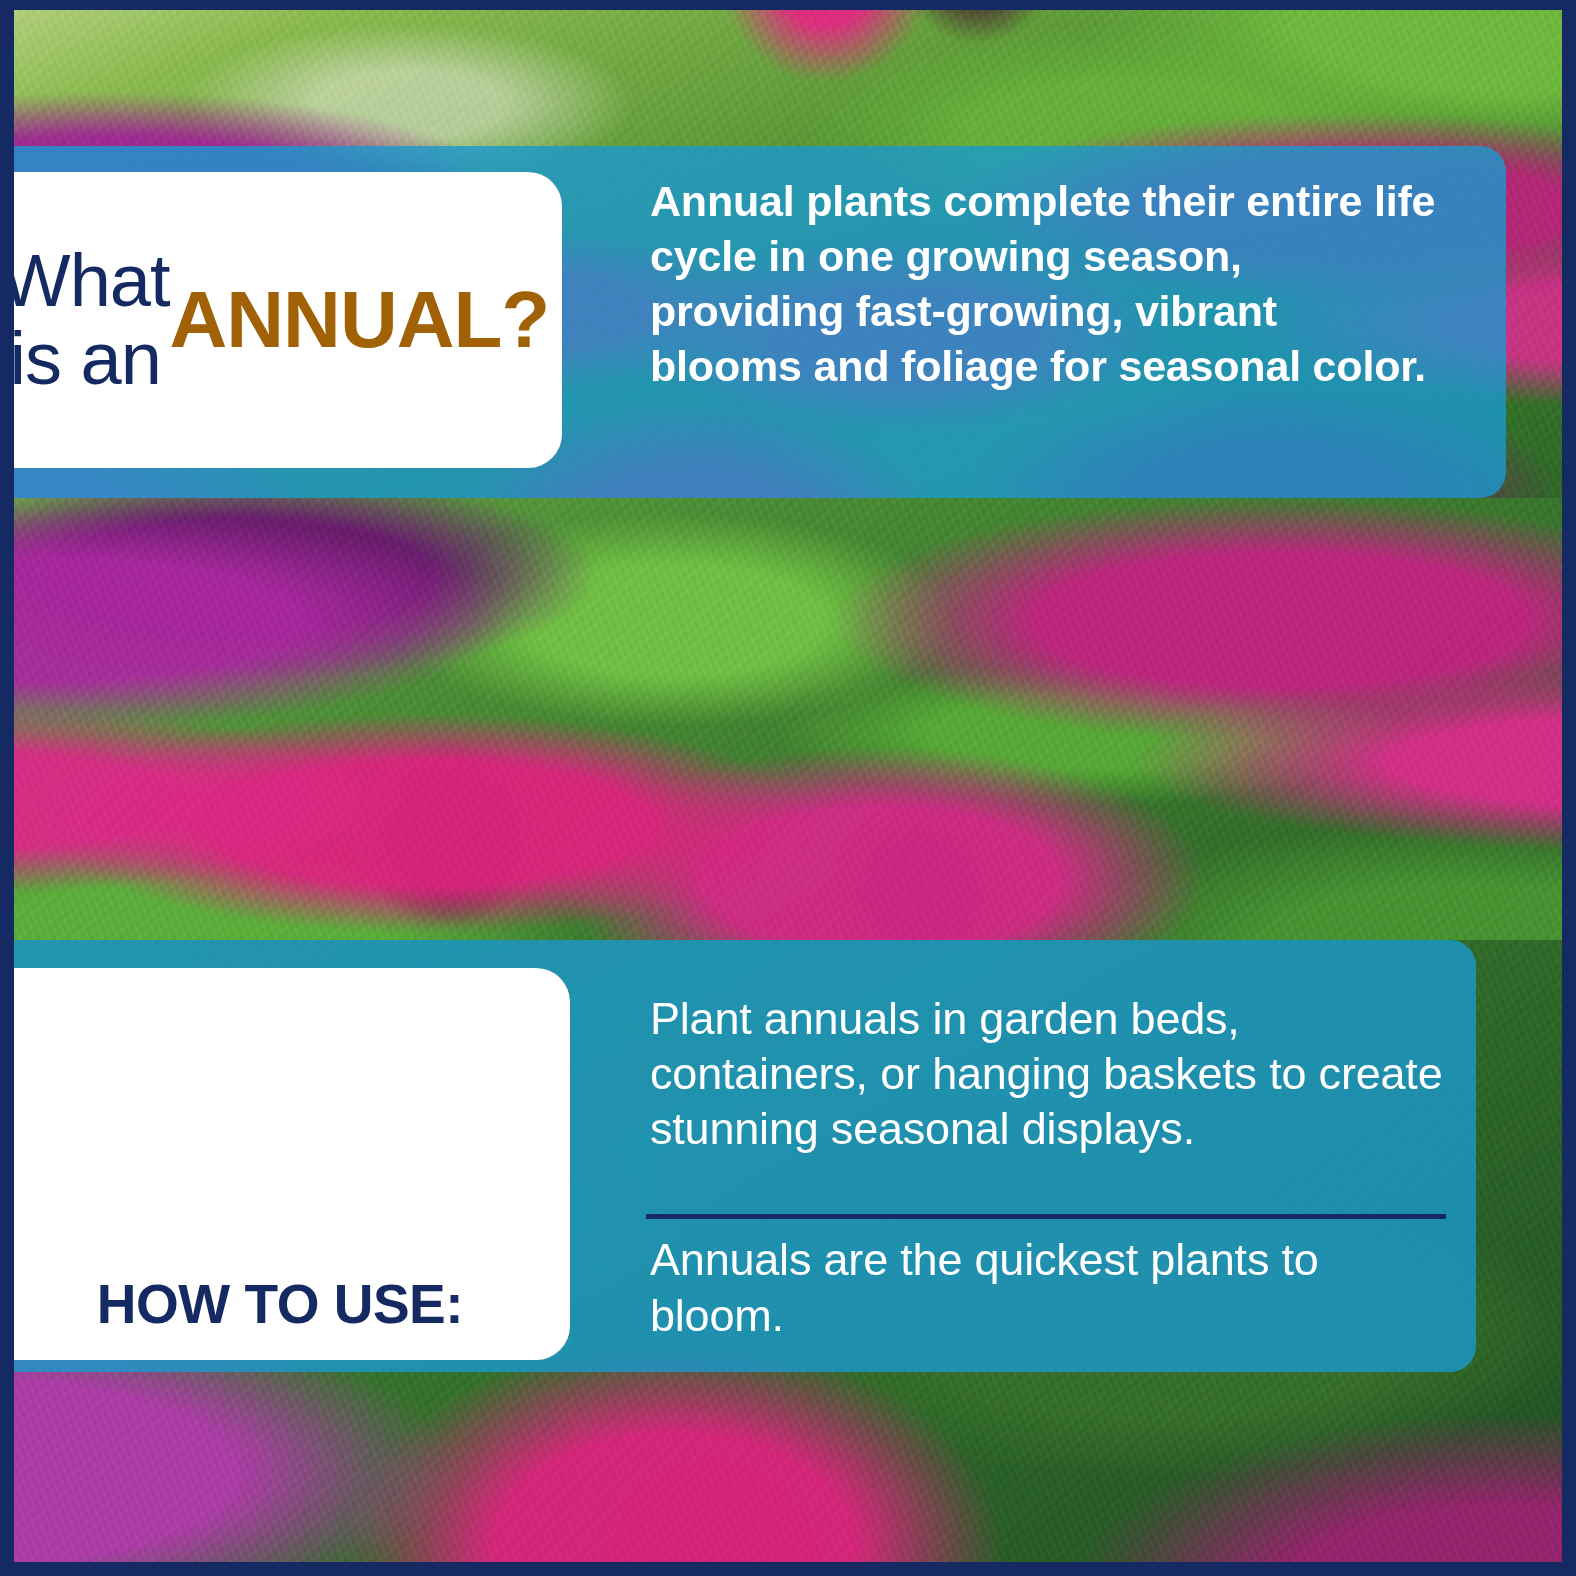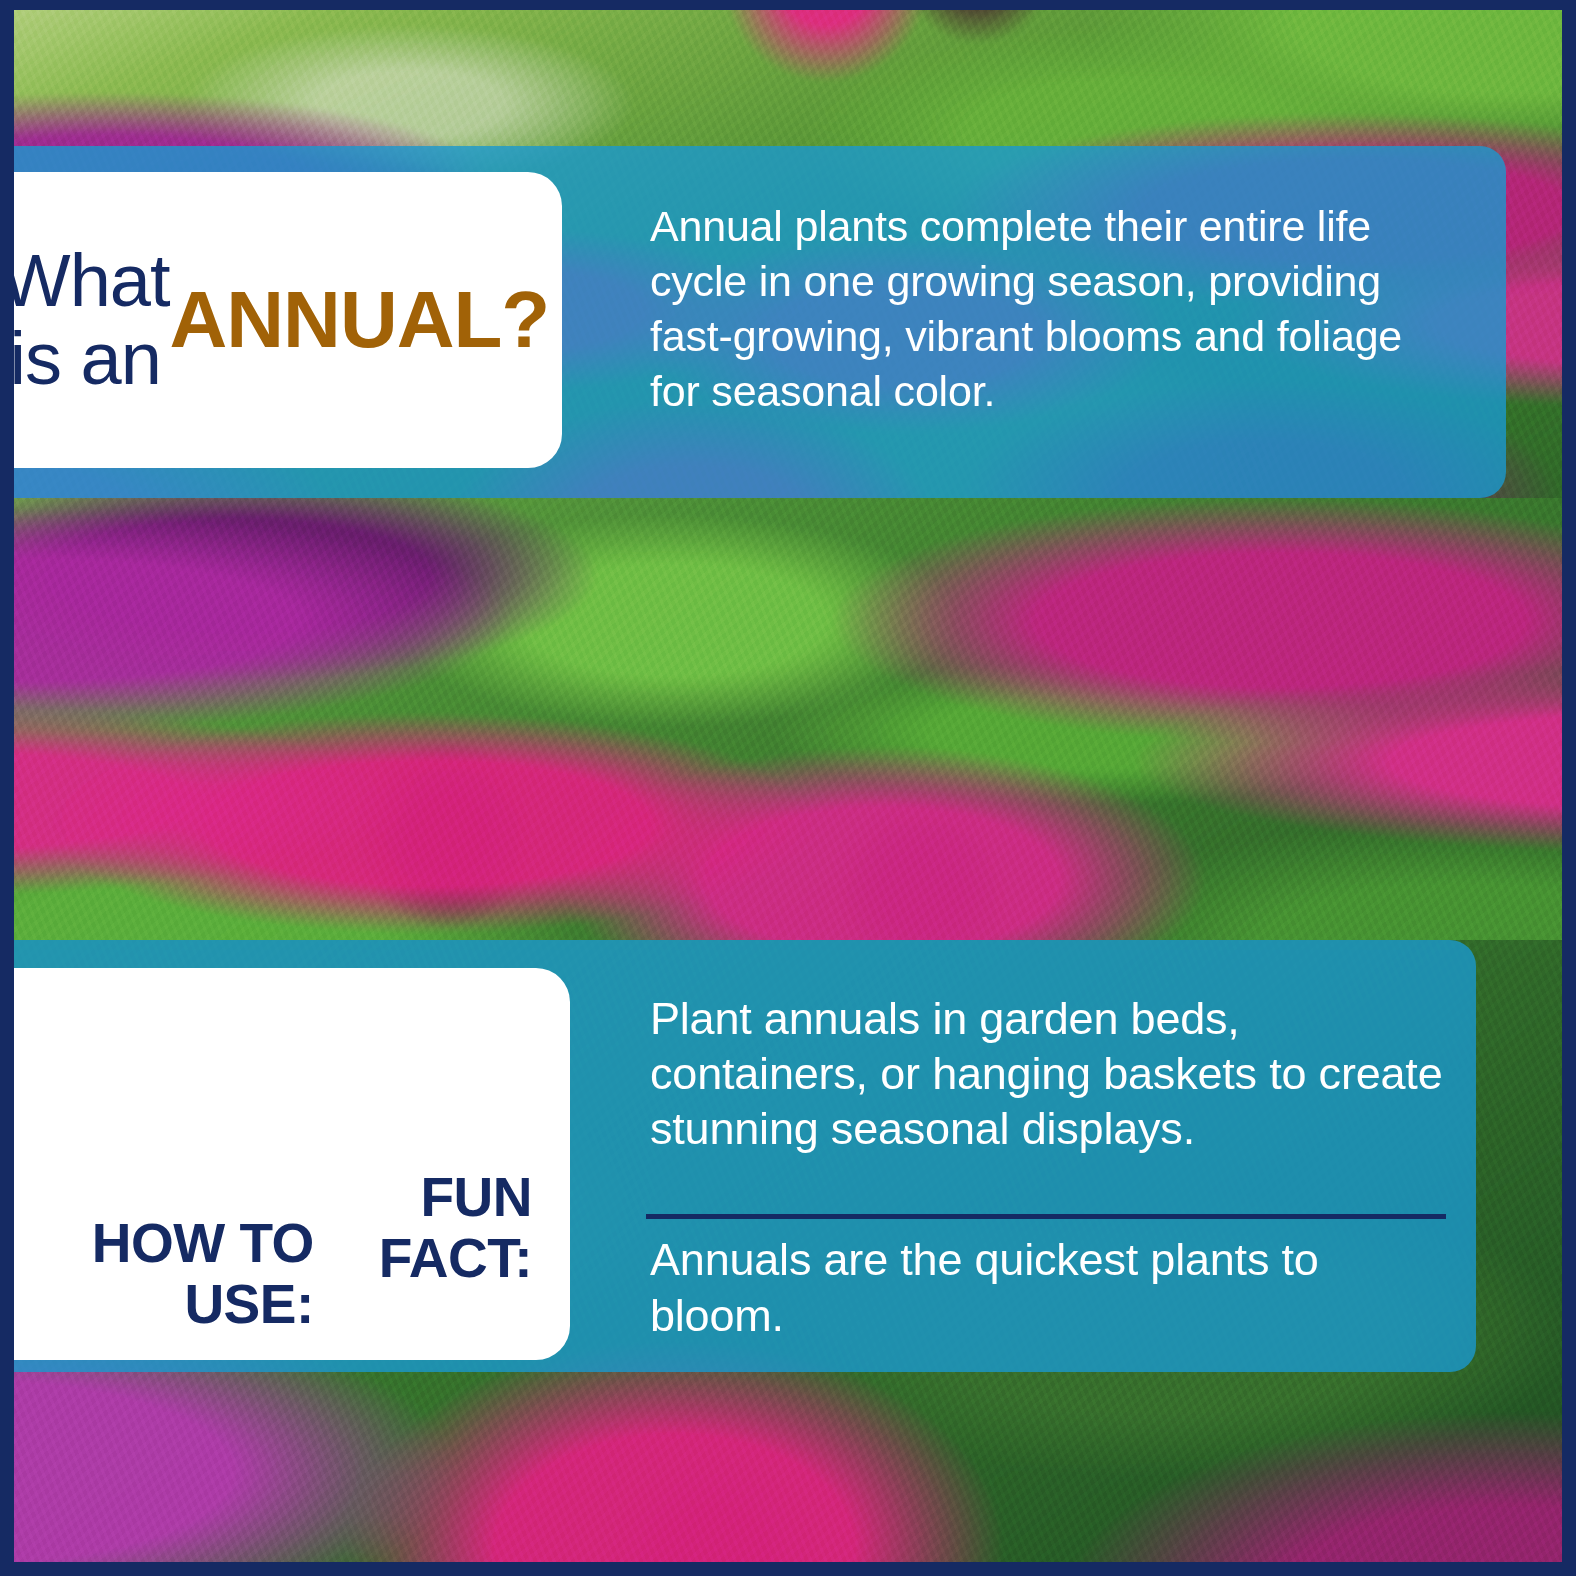--- a/index.html
+++ b/index.html
@@ -160,21 +160,21 @@
 
   
   .body-text {
     position: absolute;
     color: #ffffff;
     font-size: 43px;
     line-height: 1.28;
     letter-spacing: -0.2px;
   }
   #text-definition {
-    left: 650px; top: 199px; width: 790px;
+    left: 650px; top: 174px; width: 790px; font-weight: bold;
   }
   #text-howto {
     left: 650px; top: 980px; width: 810px;
     font-size: 45px;
     line-height: 1.22;
     margin-top: 12px;
   }
   #text-funfact {
     left: 650px; top: 1232px; width: 740px;
     font-size: 45px;
@@ -220,21 +220,20 @@
     <div class="title-line1">What is an</div>
     <div class="title-line2">ANNUAL?</div>
   </div>
 
   <div class="body-text" id="text-definition">Annual plants complete their entire life cycle in one growing season, providing fast-growing, vibrant blooms and foliage for seasonal color.</div>
 
   <div class="blue-panel" id="panel-bottom"></div>
 
   <div class="white-card" id="card-labels">
     <div class="label-strong" id="label-how">HOW TO USE:</div>
-    <div class="label-strong" id="label-fun">FUN FACT:</div>
   </div>
 
   <div class="body-text" id="text-howto">Plant annuals in garden beds, containers, or hanging baskets to create stunning seasonal displays.</div>
   <div class="divider"></div>
   <div class="body-text" id="text-funfact">Annuals are the quickest plants to bloom.</div>
 
   <div class="frame-edge" id="frame-top"></div>
   <div class="frame-edge" id="frame-bottom"></div>
   <div class="frame-edge" id="frame-left"></div>
   <div class="frame-edge" id="frame-right"></div>

